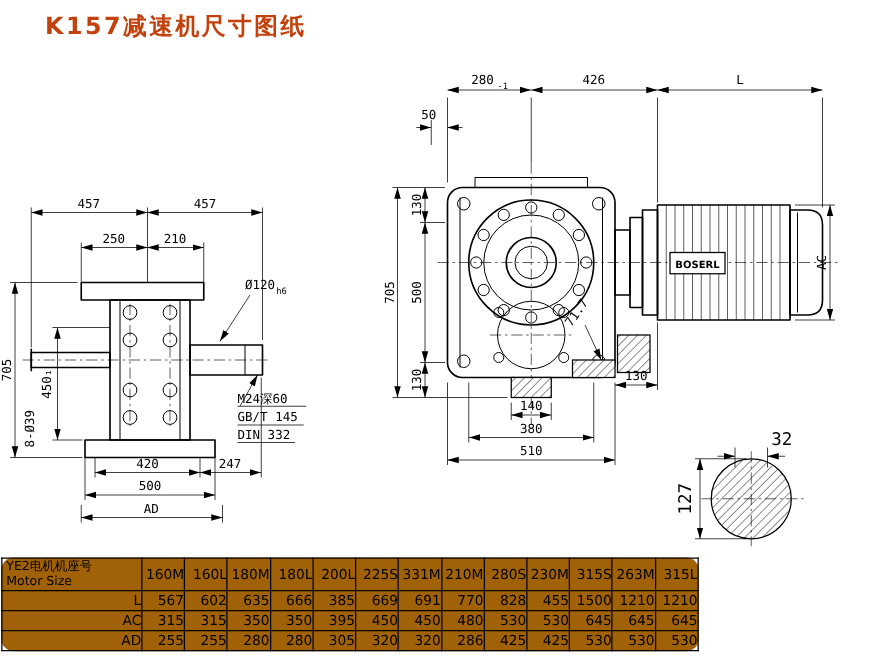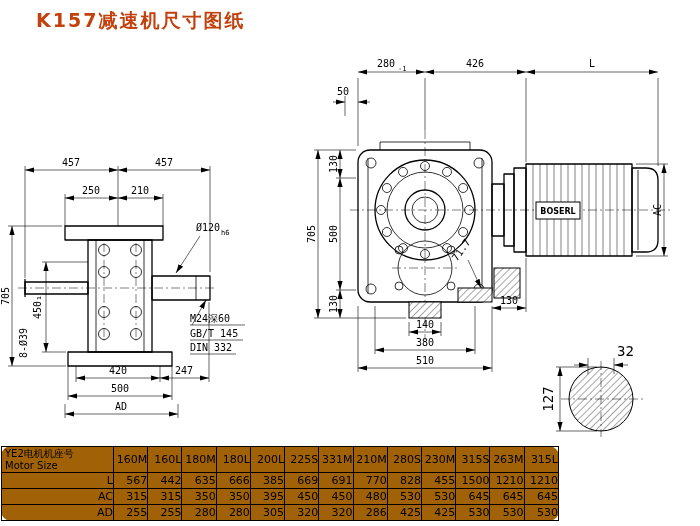--- a/index.html
+++ b/index.html
@@ -280,21 +280,21 @@
     <td>210M</td>
     <td>280S</td>
     <td>230M</td>
     <td>315S</td>
     <td>263M</td>
     <td>315L</td>
   </tr>
   <tr>
     <td>L</td>
     <td>567</td>
-    <td>442</td>
+    <td>602</td>
     <td>635</td>
     <td>666</td>
     <td>385</td>
     <td>669</td>
     <td>691</td>
     <td>770</td>
     <td>828</td>
     <td>455</td>
     <td>1500</td>
     <td>1210</td>

